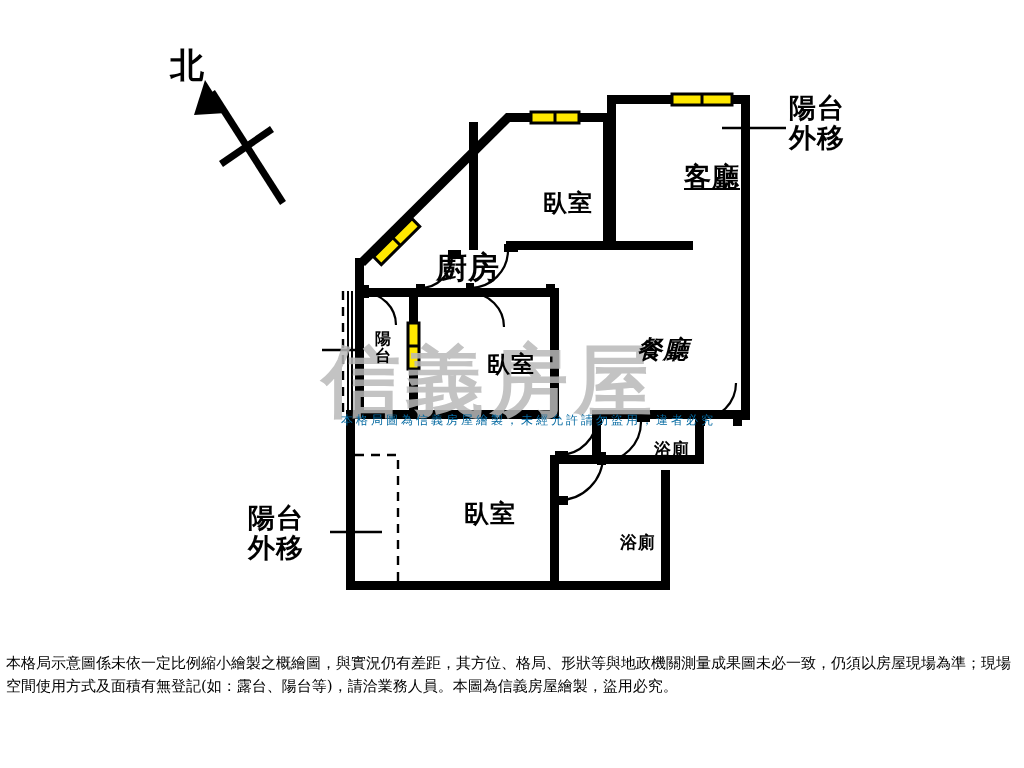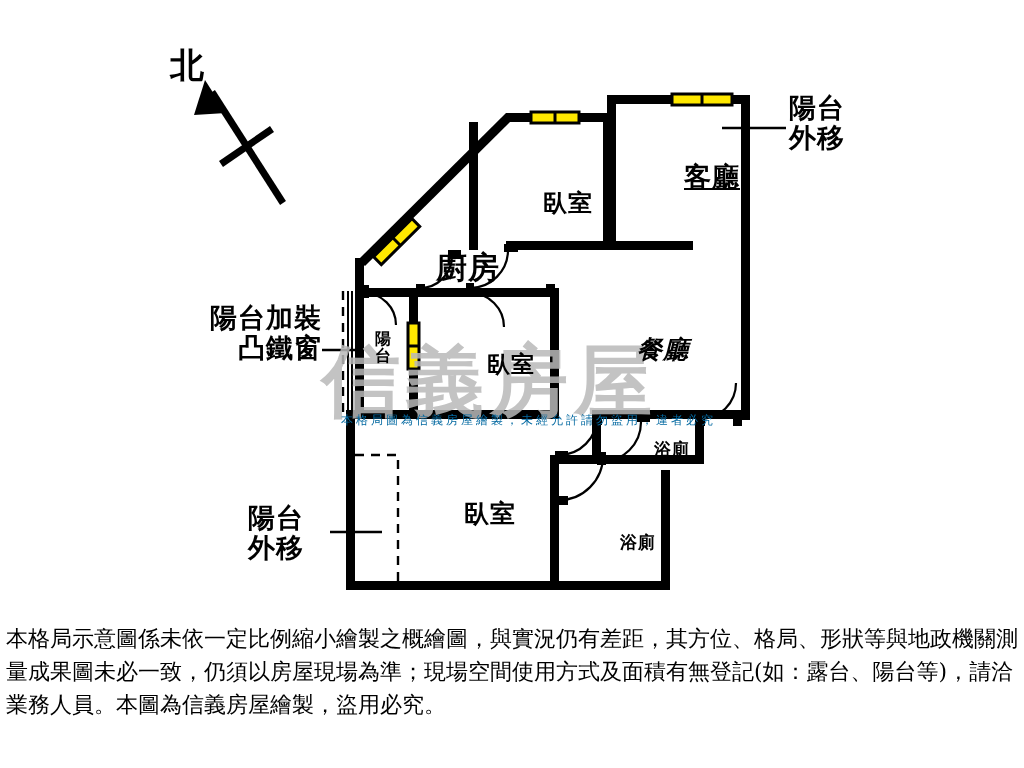--- a/index.html
+++ b/index.html
@@ -73,24 +73,24 @@
     color: #0369a1;
     font-size: 12px;
     letter-spacing: 3px;
     white-space: pre;
     z-index: 2;
     pointer-events: none;
   }
   .disclaimer {
     position: absolute;
     left: 6px;
-    top: 622px;
+    top: 652px;
     width: 1012px;
     font-family: "DejaVu Serif", "Liberation Serif", serif;
-    font-size: 22px;
+    font-size: 15px;
     line-height: 1.5;
     color: #000;
     letter-spacing: 0px;
     white-space: pre-line;
     z-index: 7;
   }
 </style>
 </head>
 <body>
 
@@ -239,20 +239,18 @@
   <div class="room-label" style="left:487px; top:352px; font-size:23px;">臥室</div>
   <div class="room-label" style="left:637px; top:336px; font-size:25px;font-style:italic;">餐廳</div>
   <div class="room-label" style="left:375px; top:330px; font-size:16px; text-align:center;">陽
 台</div>
   <div class="room-label" style="left:464px; top:500px; font-size:25px;">臥室</div>
   <div class="room-label" style="left:654px; top:440px; font-size:17px;">浴廁</div>
   <div class="room-label" style="left:620px; top:533px; font-size:17px;">浴廁</div>
 
   <div class="callout-label" style="left:789px; top:93px;  font-size:27px;">陽台
 外移</div>
-  <div class="callout-label" style="left:190px; top:303px; font-size:27px; text-align:right; width:132px;">陽台加裝
-凸鐵窗</div>
   <div class="callout-label" style="left:248px; top:503px; font-size:27px;">陽台
 外移</div>
 
   <div class="disclaimer">本格局示意圖係未依一定比例縮小繪製之概繪圖，與實況仍有差距，其方位、格局、形狀等與地政機關測量成果圖未必一致，仍須以房屋現場為準；現場空間使用方式及面積有無登記(如：露台、陽台等)，請洽業務人員。本圖為信義房屋繪製，盜用必究。</div>
 
 </div>
 
 </body></html>

